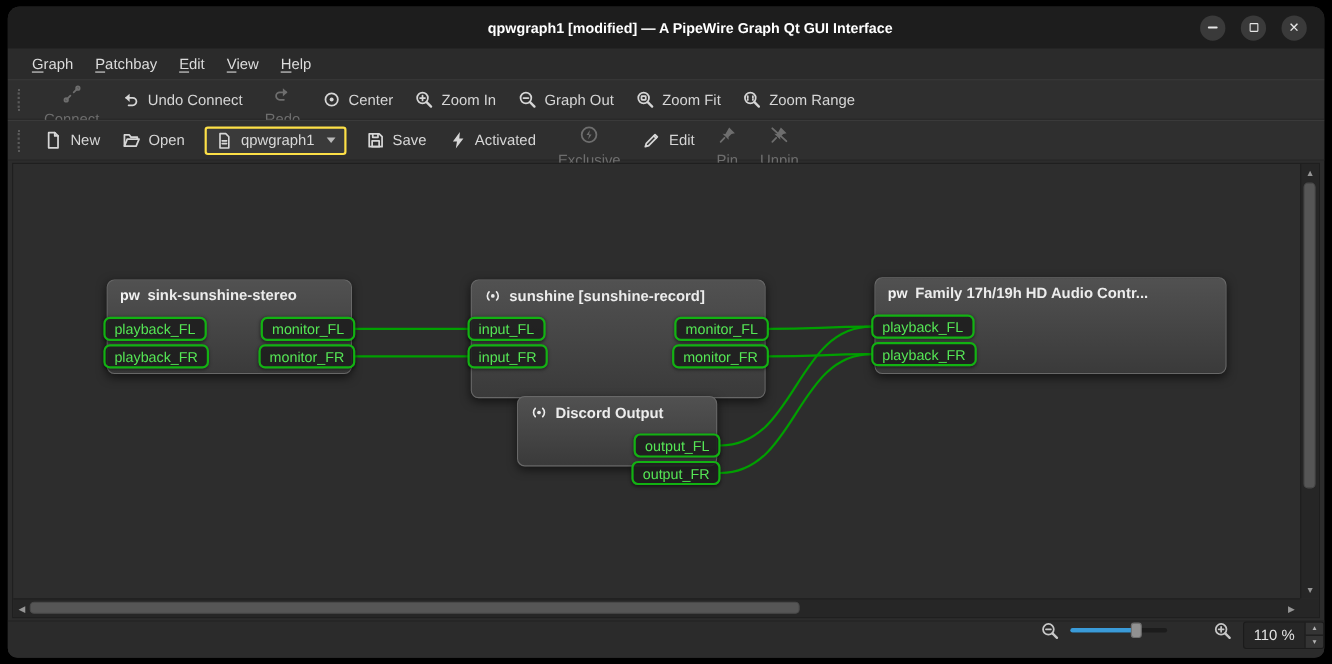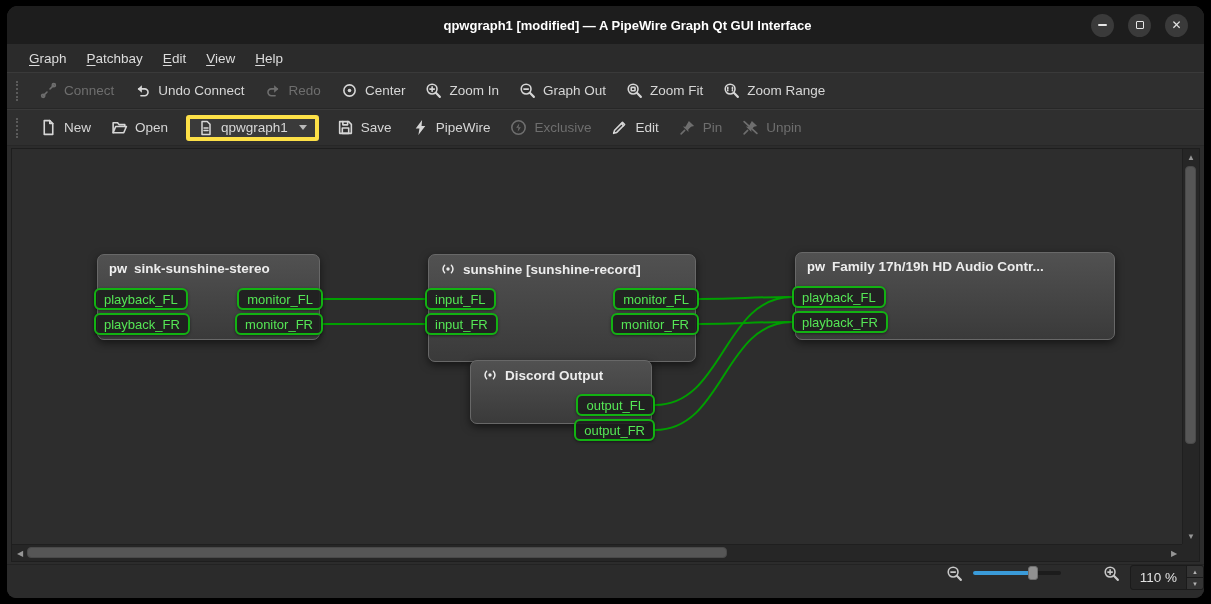--- a/index.html
+++ b/index.html
@@ -31,25 +31,25 @@
   .menu-item { color: #dcdcdc; font-size: 13.5px; padding: 4px 10px; cursor: default; }
   .menu-item u { text-decoration: underline; text-underline-offset: 2px; }
   
   .toolbar {
     height: 37px; flex: 0 0 auto; background: #2f2f2f;
     border-top: 1px solid #3a3a3a; border-bottom: 1px solid #272727;
     display: flex; align-items: center; padding: 0 4px;
   }
   .tb-handle { width: 8px; height: 20px; border-left: 2px dotted #5b5b5b; margin: 0 6px 0 5px; }
   .tb-item { display: flex; align-items: center; gap: 7px; padding: 0 10px; height: 28px; color: #d6d6d6; font-size: 13.5px; border-radius: 3px; }
-  .tb-item.disabled { color: #6e6e6e; }
+  .tb-item.disabled { color: #6e6e6e; flex-direction: column; }
   .tb-item svg { flex: 0 0 auto; }
   .tb-combo {
     display: flex; align-items: center; gap: 7px; background: #3a3a3a;
-    border: 4px solid #fde047; border-radius: 3px; height: 26px;
+    border: 2px solid #fde047; border-radius: 3px; height: 26px;
     padding: 0 8px; margin: 0 8px; color: #d8d8d8; font-size: 13.5px; justify-content: center;
   }
   .combo-arrow { width: 0; height: 0; border-left: 4px solid transparent; border-right: 4px solid transparent; border-top: 5px solid #b9b9b9; margin-left: 4px; }
   
   .canvas-wrap { flex: 1; margin: 2px 4px; border: 1px solid #1e1e1e; position: relative; background: #2d2d2d; overflow: hidden; }
   .canvas { position: absolute; left: 0; top: 0; right: 17px; bottom: 17px; overflow: hidden; }
   #wires { position: absolute; left: 0; top: 0; width: 100%; height: 100%; pointer-events: none; }
   .node {
     position: absolute; border: 1px solid #686868; border-radius: 7px;
     background: linear-gradient(#515151, #3a3a3a);
@@ -217,21 +217,21 @@
           <path d="M2.5 2.5 H11 L13.5 5 V13.5 H2.5 Z"></path>
           <rect x="5" y="8.5" width="6" height="5"></rect>
           <path d="M5.5 2.5 v3 h4.5 v-3"></path>
         </svg>
         <span>Save</span>
       </div>
       <div class="tb-item">
         <svg width="17" height="17" viewBox="0 0 16 16" fill="none" stroke="currentColor" stroke-width="1.5" stroke-linecap="round" stroke-linejoin="round">
           <path d="M9.5 1 L3.5 9 h3.5 L6 15 L12.5 6.5 H9 Z" fill="currentColor" stroke="none"></path>
         </svg>
-        <span>PipeWire</span>
+        <span>Activated</span>
       </div>
       <div class="tb-item disabled">
         <svg width="17" height="17" viewBox="0 0 16 16" fill="none" stroke="currentColor" stroke-width="1.5" stroke-linecap="round" stroke-linejoin="round">
           <circle cx="8" cy="8" r="6.3"></circle>
           <path d="M8.8 4 L5.8 8.3 h2.2 L7.2 12 L10.2 7.7 H8 Z" fill="currentColor" stroke="none"></path>
         </svg>
         <span>Exclusive</span>
       </div>
       <div class="tb-item">
         <svg width="17" height="17" viewBox="0 0 16 16" fill="none" stroke="currentColor" stroke-width="1.5" stroke-linecap="round" stroke-linejoin="round">

